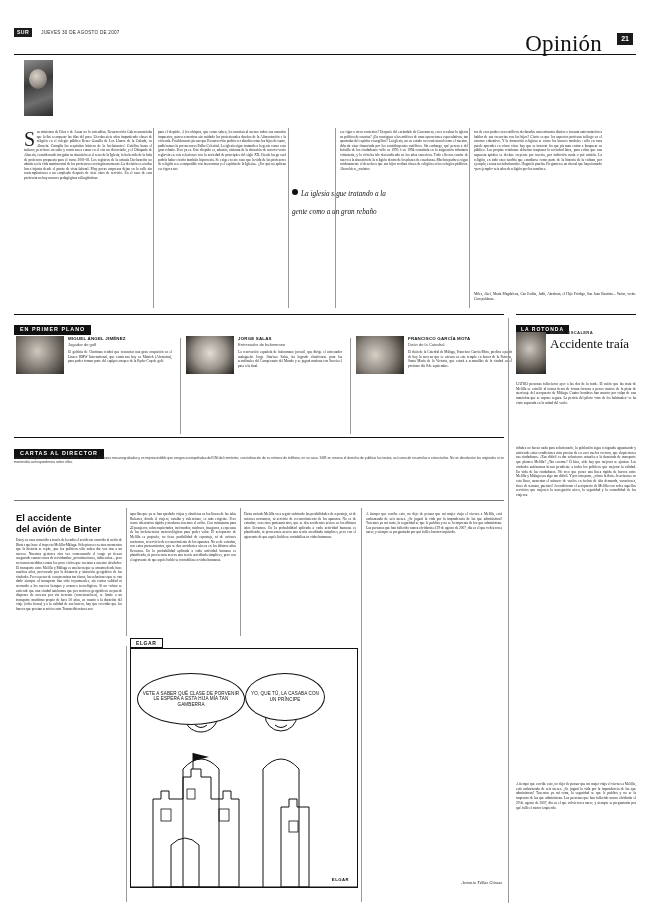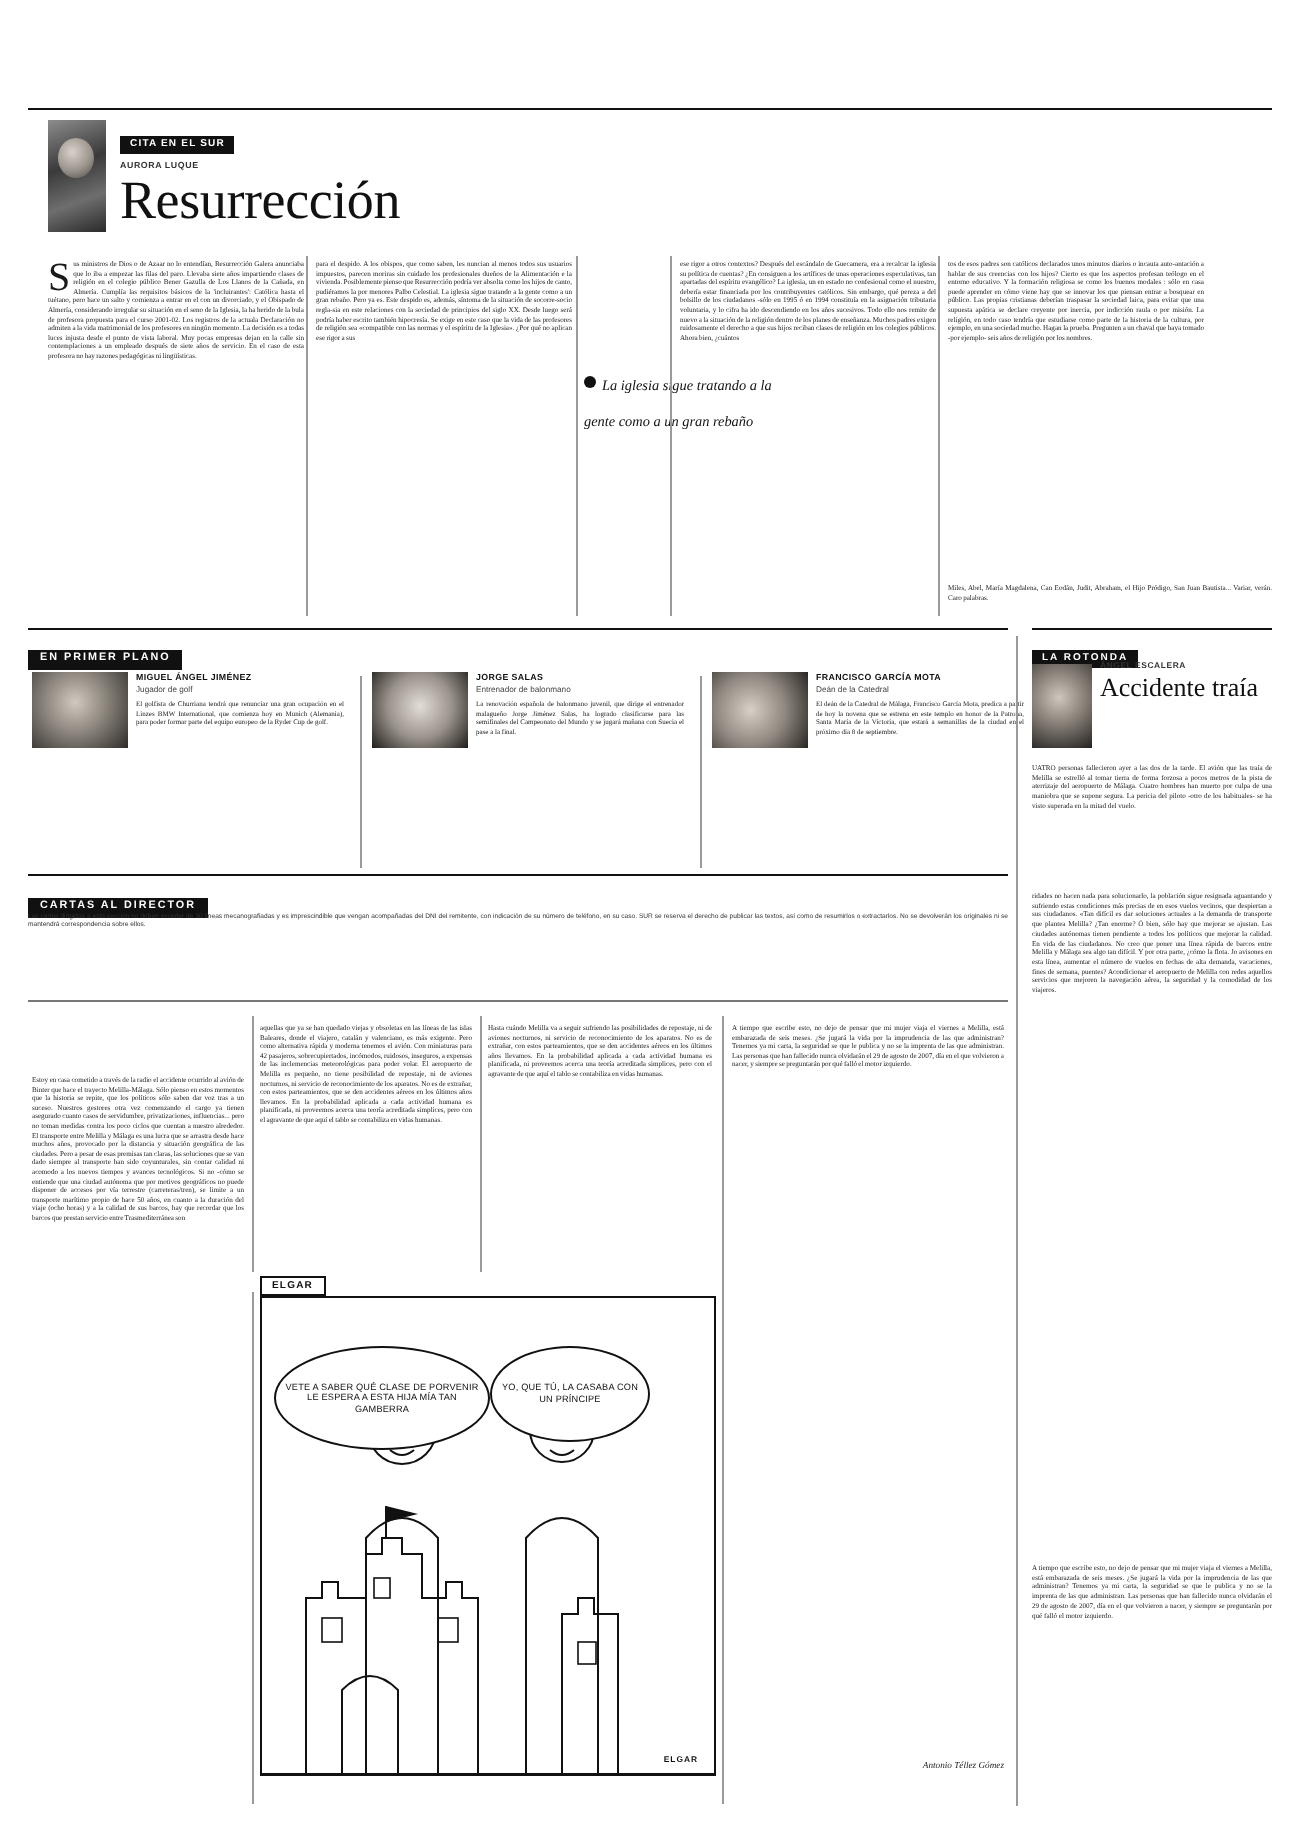--- a/index.html
+++ b/index.html
@@ -80,29 +80,30 @@
         font-size:4.2px;letter-spacing:.5px;color:#111;}
 
   .vline{position:absolute;background:#9a9a9a;width:.5px;}
   .hline{position:absolute;background:#111;height:.6px;}
 </style>
 </head>
 <body>
 
 <div class="page">
 
+  <div class="masthead">
+    <span class="sur-logo">SUR</span>
+    <span class="masthead-date">JUEVES 30 DE AGOSTO DE 2007</span>
+    <div class="section-title">Opinión</div>
+    <div class="page-num">21</div>
+  </div>
   <div class="rule-top"></div>
 
   <div class="op-photo"></div>
 
-  <div style="position:absolute;left:60px;top:60px;width:270px;">
-    <span class="tag">CITA EN EL SUR</span>
-    <div class="byline-small">AURORA LUQUE</div>
-    <div class="op-title">Resurrección</div>
-  </div>
 
   <div class="col-text" style="position:absolute;left:24px;top:130px;width:128px;height:175px;">
     <span class="drop">S</span><span>us ministros de Dios o de Azaar no lo entendían, Resurrección Galera anunciaba que lo iba a empezar las filas del paro. Llevaba siete años impartiendo clases de religión en el colegio público Bener Gazulla de Los Llanos de la Cañada, en Almería. Cumplía las requisitos básicos de la 'incluirantes': Católica hasta el tuétano, pero hace un salto y comienza a entrar en el con un divorciado, y el Obispado de Almería, considerando irregular su situación en el seno de la Iglesia, la ha herido de la bula de profesora propuesta para el curso 2001-02. Los registros de la actuala Declaración no admiten a la vida matrimonial de los profesores en ningún momento. La decisión es a todas luces injusta desde el punto de vista laboral. Muy pocas empresas dejan en la calle sin contemplaciones a un empleado después de siete años de servicio. En el caso de esta profesora no hay razones pedagógicas ni lingüísticas.</span>
   </div>
 
   <div class="col-text" style="position:absolute;left:158px;top:130px;width:128px;height:175px;">
     <span>para el despido. A los obispos, que como saben, les nuncian al menos todos sus usuarios impuestos, parecen moriras sin cuidado los profesionales dueños de la Alimentación e la vivienda. Posiblemente pienso que Resurrección podría ver absolta como los hijos de canto, pudiéramos la por menores Palbo Celestial. La iglesia sigue tratando a la gente como a un gran rebaño. Pero ya es. Este despido es, además, síntoma de la situación de socorre-socio regla-sia en este relaciones con la sociedad de principios del siglo XX. Desde luego será podría haber escrito también hipocresía. Se exige en este caso que la vida de las profesores de religión sea «compatible con las normas y el espíritu de la Iglesia». ¿Por qué no aplican ese rigor a sus</span>
   </div>
 
   <div class="col-text" style="position:absolute;left:340px;top:130px;width:128px;height:175px;">
@@ -185,20 +186,24 @@
   <div class="hline" style="left:14px;top:437px;width:490px;"></div>
 
   <div style="position:absolute;left:14px;top:441px;">
     <span class="barlabel">CARTAS AL DIRECTOR</span>
   </div>
 
   <div class="cartas-note" style="position:absolute;left:14px;top:456px;width:490px;height:42px;">Las cartas dirigidas a esta sección no deben exceder de 30 líneas mecanografiadas y es imprescindible que vengan acompañadas del DNI del remitente, con indicación de su número de teléfono, en su caso. SUR se reserva el derecho de publicar las textos, así como de resumirlos o extractarlos. No se devolverán los originales ni se mantendrá correspondencia sobre ellos.</div>
 
   <div class="hline" style="left:14px;top:500px;width:490px;height:.5px;background:#777;"></div>
 
+  <div class="letter-title" style="position:absolute;left:16px;top:512px;width:110px;">
+    <div>El accidente</div>
+    <div>del avión de Binter</div>
+  </div>
 
   <div class="col-text" style="position:absolute;left:16px;top:538px;width:106px;height:360px;">Estoy en casa cometido a través de la radio el accidente ocurrido al avión de Binter que hace el trayecto Melilla-Málaga. Sólo pienso en estos momentos que la historia se repite, que los políticos sólo saben dar voz tras a un suceso. Nuestros gestores otra vez comenzando el cargo ya tienen asegurado cuanto casos de servidumbre, privatizaciones, influencias... pero no toman medidas contra los poco ciclos que cuentan a nuestro alrededor. El transporte entre Melilla y Málaga es una lucra que se arrastra desde hace muchos años, provocado por la distancia y situación geográfica de las ciudades. Pero a pesar de esas premisas tan claras, las soluciones que se van dado siempre al transporte han sido coyunturales, sin contar calidad ni acomodo a los nuevos tiempos y avances tecnológicos. Si no -cómo se entiende que una ciudad autónoma que por motivos geográficos no puede disponer de accesos por vía terrestre (carreteras/tren), se limite a un transporte marítimo propio de hace 50 años, en cuanto a la duración del viaje (ocho horas) y a la calidad de sus barcos, hay que recordar que los barcos que prestan servicio entre Trasmediterránea son</div>
 
   <div class="col-text" style="position:absolute;left:130px;top:512px;width:106px;height:112px;">aquellas que ya se han quedado viejas y obsoletas en las líneas de las islas Baleares, donde el viajero, catalán y valenciano, es más exigente. Pero como alternativa rápida y moderna tenemos el avión. Con miniaturas para 42 pasajeros, sobrecupiertados, incómodos, ruidosos, inseguros, a expensas de las inclemencias meteorológicas para poder volar. El aeropuerto de Melilla es pequeño, no tiene posibilidad de repostaje, ni de aviones nocturnos, ni servicio de reconocimiento de los aparatos. No es de extrañar, con estos parteamientos, que se den accidentes aéreos en los últimos años llevamos. En la probabilidad aplicada a cada actividad humana es planificada, ni proveemos acerca una teoría acreditada simplices, pero con el agravante de que aquí el tablo se contabiliza en vidas humanas.</div>
 
   <div class="col-text" style="position:absolute;left:244px;top:512px;width:112px;height:290px;">Hasta cuándo Melilla va a seguir sufriendo las posibilidades de repostaje, ni de aviones nocturnos, ni servicio de reconocimiento de los aparatos. No es de extrañar, con estos parteamientos, que se den accidentes aéreos en los últimos años llevamos. En la probabilidad aplicada a cada actividad humana es planificada, ni proveemos acerca una teoría acreditada simplices, pero con el agravante de que aquí el tablo se contabiliza en vidas humanas.</div>
 
   <div class="col-text" style="position:absolute;left:366px;top:512px;width:136px;height:390px;">A tiempo que escribe esto, no dejo de pensar que mi mujer viaja el viernes a Melilla, está embarazada de seis meses. ¿Se jugará la vida por la imprudencia de las que administran? Tenemos ya mi carta, la seguridad se que le publica y no se la imprenta de las que administran. Las personas que han fallecido nunca olvidarán el 29 de agosto de 2007, día en el que volvieron a nacer, y siempre se preguntarán por qué falló el motor izquierdo.</div>
 
   <div class="sign" style="position:absolute;left:366px;top:880px;width:136px;">Antonio Téllez Gómez</div>

